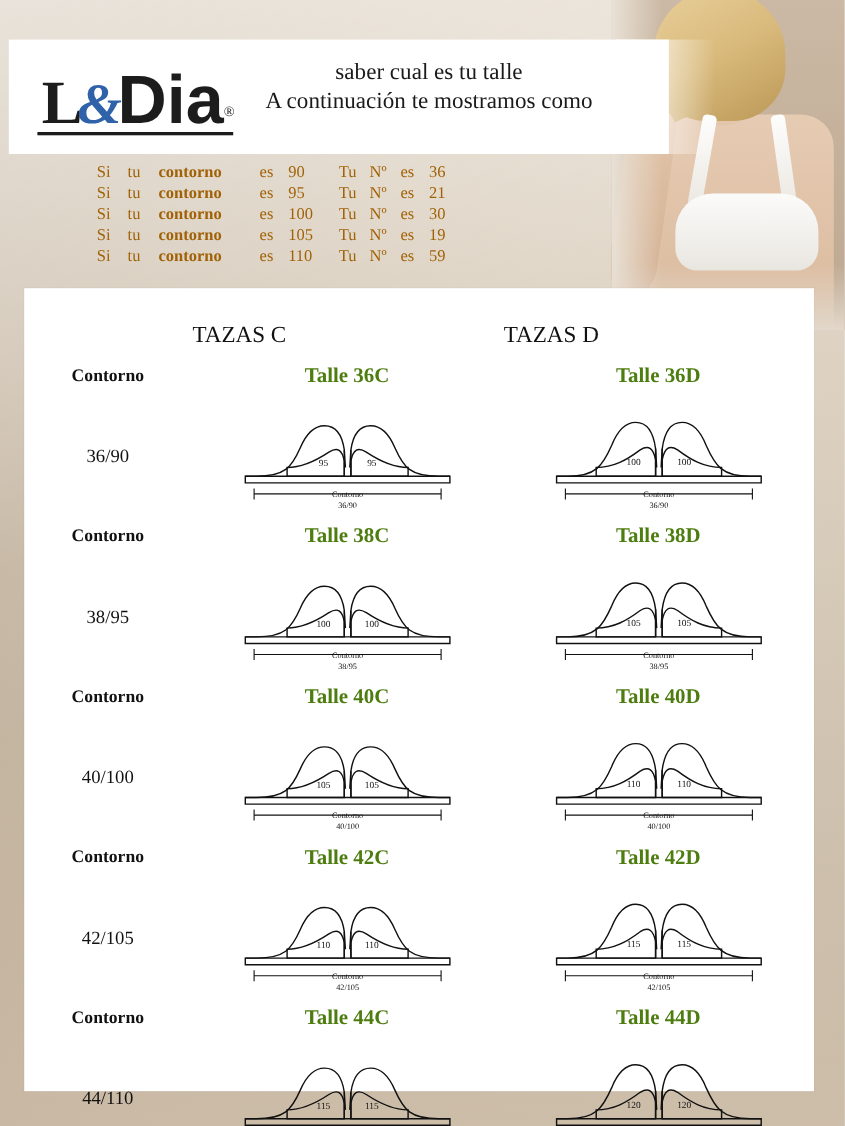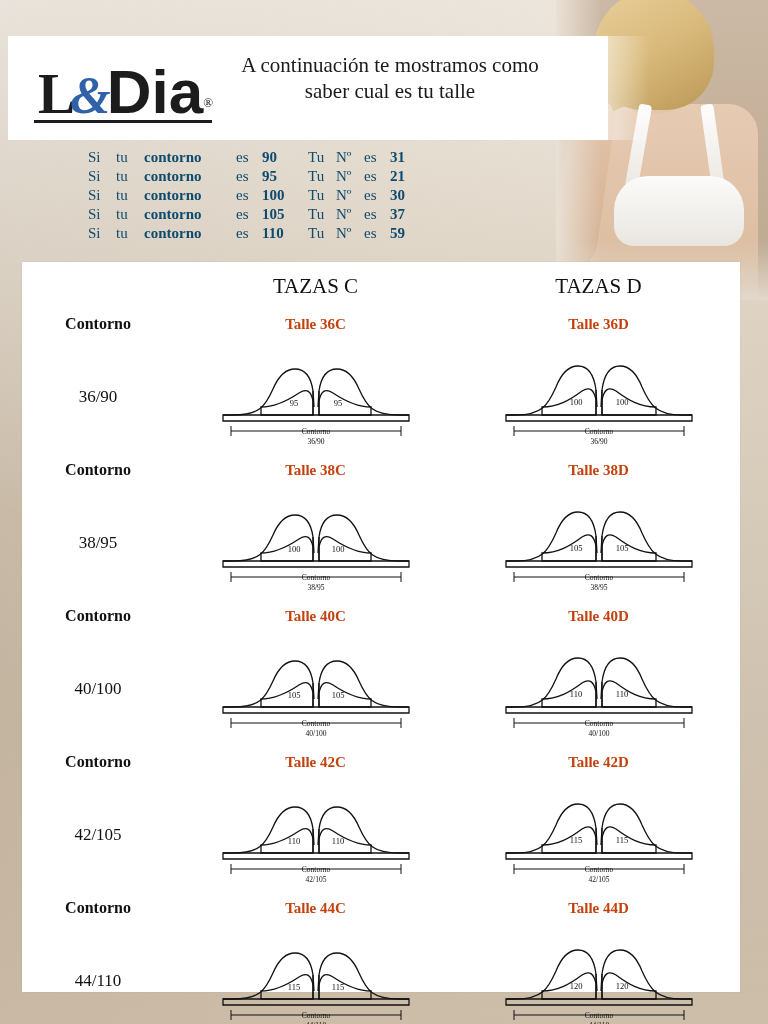--- a/index.html
+++ b/index.html
@@ -181,29 +181,29 @@
   .legend {
     position: absolute;
     left: 88px; top: 148px;
     width: 400px;
   }
   .legend-row {
     display: grid;
     grid-template-columns: 28px 28px 92px 26px 46px 28px 28px 26px 36px;
     align-items: baseline;
     font-size: 15px;
-    color: #0c4a6e;
+    color: #a16207;
     height: 19px;
     line-height: 19px;
   }
   .legend-row .b {
     font-weight: 700;
   }
   .legend-row .num {
-    font-weight: 700;
+    font-weight: 400;
     text-align: left;
   }
 
   
   .panel {
     position: absolute;
     left: 22px; top: 262px;
     width: 718px; height: 730px;
     background: #ffffff;
     box-shadow: 0 0 0 1px rgba(0,0,0,0.02);
@@ -220,45 +220,44 @@
     border: none;
     vertical-align: middle;
   }
 
   .col-contorno { width: 152px; }
   .col-c { width: 283px; }
   .col-d { width: 283px; }
 
   .hdr-cell {
     height: 44px;
-    text-align: center;
     font-size: 21px;
     color: #111;
     border-left: 1px solid #3a3a3a;
     border-bottom: 1px solid #3a3a3a;
-    padding-top: 2px;
+    padding-top: 20px;
   }
   .hdr-blank {
     border-bottom: none;
   }
 
   .label-contorno {
     text-align: center;
     font-size: 16px;
     font-weight: 700;
     color: #111;
     height: 28px;
     border-bottom: 1px solid #3a3a3a;
     border-top: 1px solid #3a3a3a;
   }
   .label-talle {
     text-align: center;
-    font-size: 15px;
+    font-size: 19px;
     font-weight: 700;
-    color: #c2410c;
+    color: #4d7c0f;
     height: 28px;
     border-left: 1px solid #3a3a3a;
     border-bottom: 1px solid #3a3a3a;
     border-top: 1px solid #3a3a3a;
   }
   .size-cell {
     text-align: center;
     font-size: 17px;
     color: #111;
     height: 114px;
@@ -311,35 +310,35 @@
 
 <div class="header-band"></div>
 <div class="header-band-fade"></div>
 
 <div class="logo">
   <span class="l">L</span><span class="amp">&amp;</span><span class="dia">Dia</span><span class="reg">®</span>
 </div>
 <div class="logo-underline"></div>
 
 <div class="headline">
+  <div>saber cual es tu talle</div>
   <div>A continuación te mostramos como</div>
-  <div>saber cual es tu talle</div>
 </div>
 
 <div class="legend">
   <div class="legend-row">
     <span>Si</span>
     <span>tu</span>
     <span class="b">contorno</span>
     <span>es</span>
     <span class="num">90</span>
     <span>Tu</span>
     <span>Nº</span>
     <span>es</span>
-    <span class="num">31</span>
+    <span class="num">36</span>
   </div>
   <div class="legend-row">
     <span>Si</span>
     <span>tu</span>
     <span class="b">contorno</span>
     <span>es</span>
     <span class="num">95</span>
     <span>Tu</span>
     <span>Nº</span>
     <span>es</span>
@@ -358,21 +357,21 @@
   </div>
   <div class="legend-row">
     <span>Si</span>
     <span>tu</span>
     <span class="b">contorno</span>
     <span>es</span>
     <span class="num">105</span>
     <span>Tu</span>
     <span>Nº</span>
     <span>es</span>
-    <span class="num">37</span>
+    <span class="num">19</span>
   </div>
   <div class="legend-row">
     <span>Si</span>
     <span>tu</span>
     <span class="b">contorno</span>
     <span>es</span>
     <span class="num">110</span>
     <span>Tu</span>
     <span>Nº</span>
     <span>es</span>

